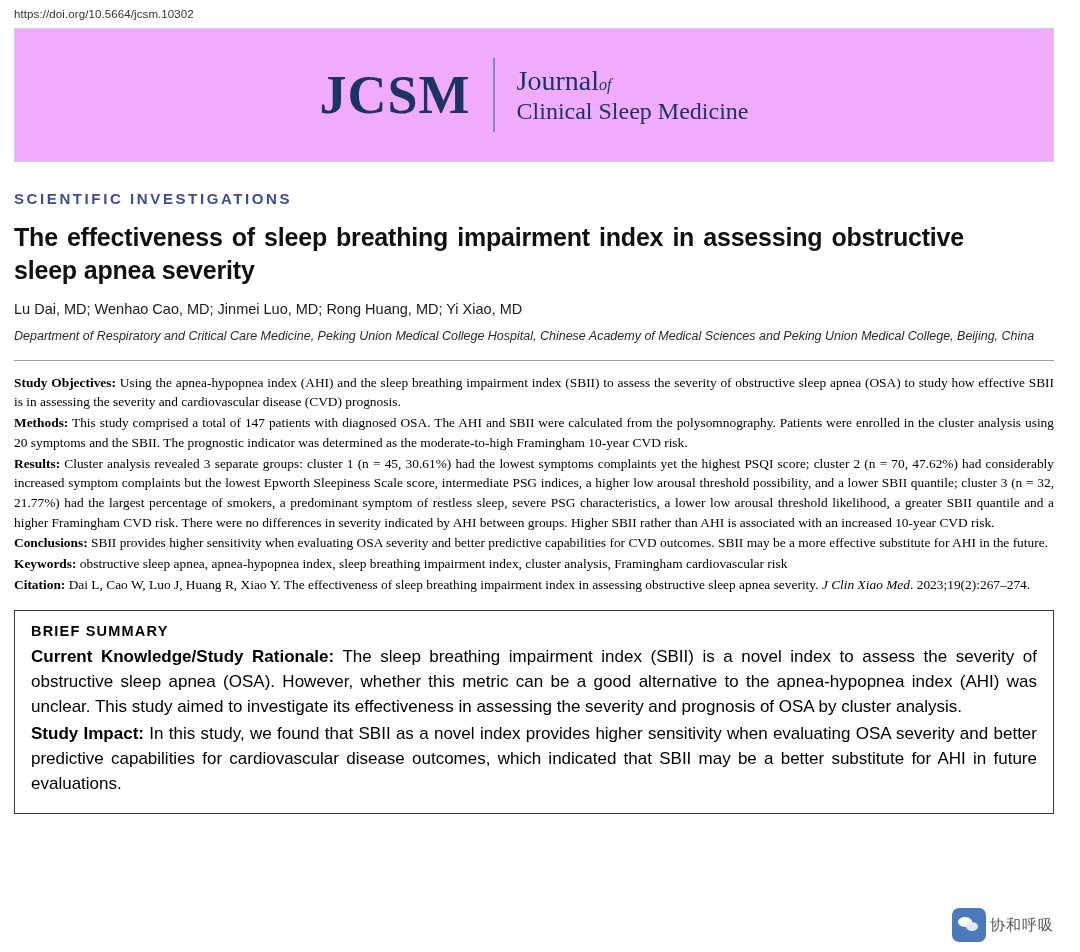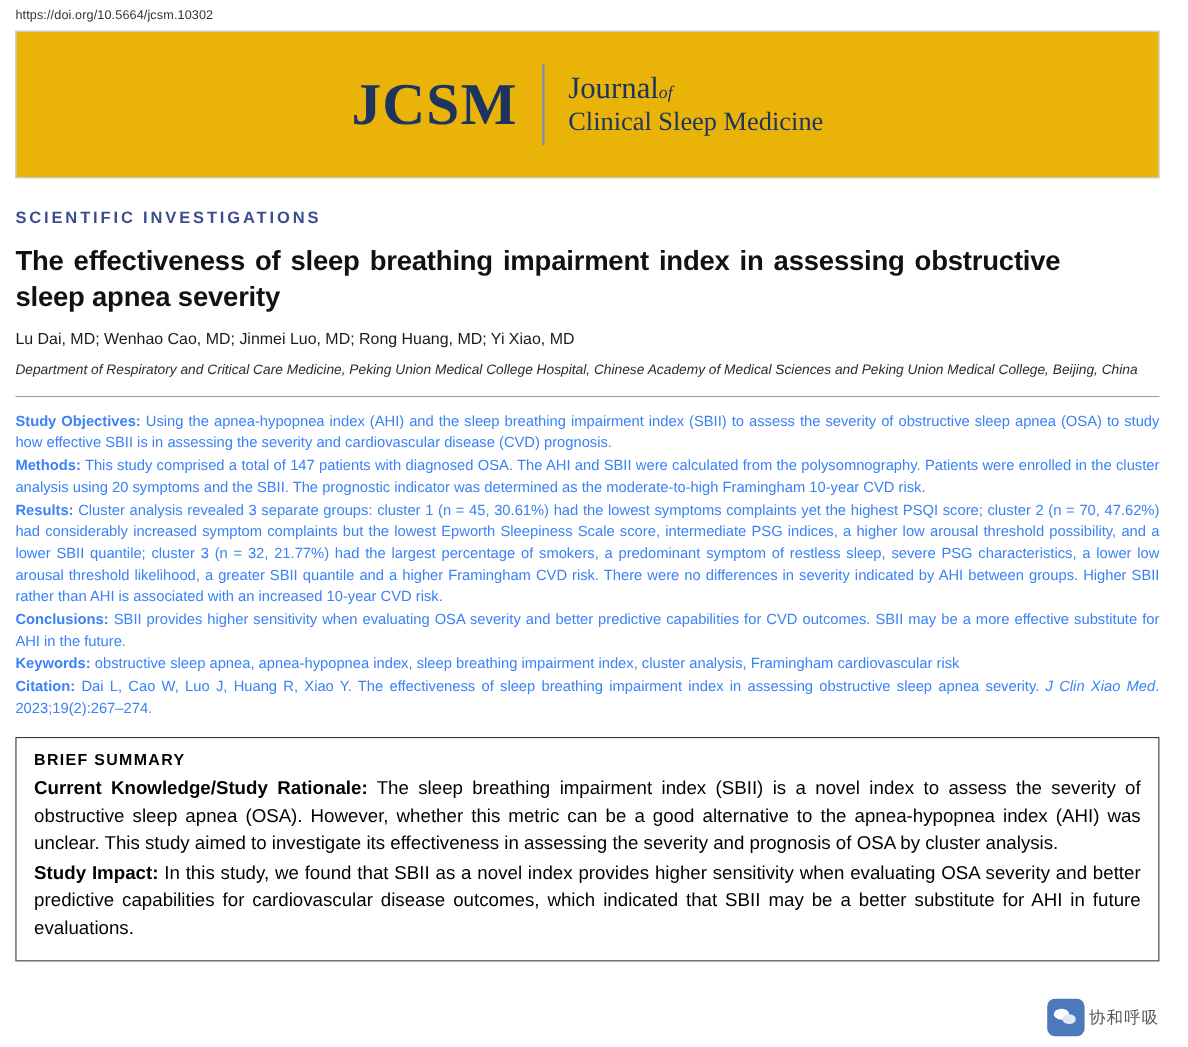--- a/index.html
+++ b/index.html
@@ -28,21 +28,21 @@
     font-size: 11.5px;
     color: #333333;
     padding: 8px 0 0 14px;
     letter-spacing: 0.1px;
   }
 
   
   .masthead {
     margin: 8px 14px 0 14px;
     height: 132px;
-    background: #eab308;
+    background: #f0abfc;
     border: 1px solid #c8cde6;
     display: flex;
     justify-content: center;
   }
   .masthead-inner {
     display: flex;
     align-items: center;
     gap: 22px;
   }
   .jcsm-logo {
@@ -112,21 +112,22 @@
     height: 1px;
     background: #9aa0b5;
   }
 
   
   .abstract {
     margin: 12px 14px 7px 14px;
     font-size: 13.4px;
     line-height: 1.47;
     text-align: justify;
-    color: #3b82f6;
+    color: #000000;
+    font-family: Liberation Serif, serif;
   }
   .abstract p {
     margin: 0 0 1px 0;
   }
   .abstract .lead {
     font-weight: 700;
   }
   .abstract .ital {
     font-style: italic;
   }

